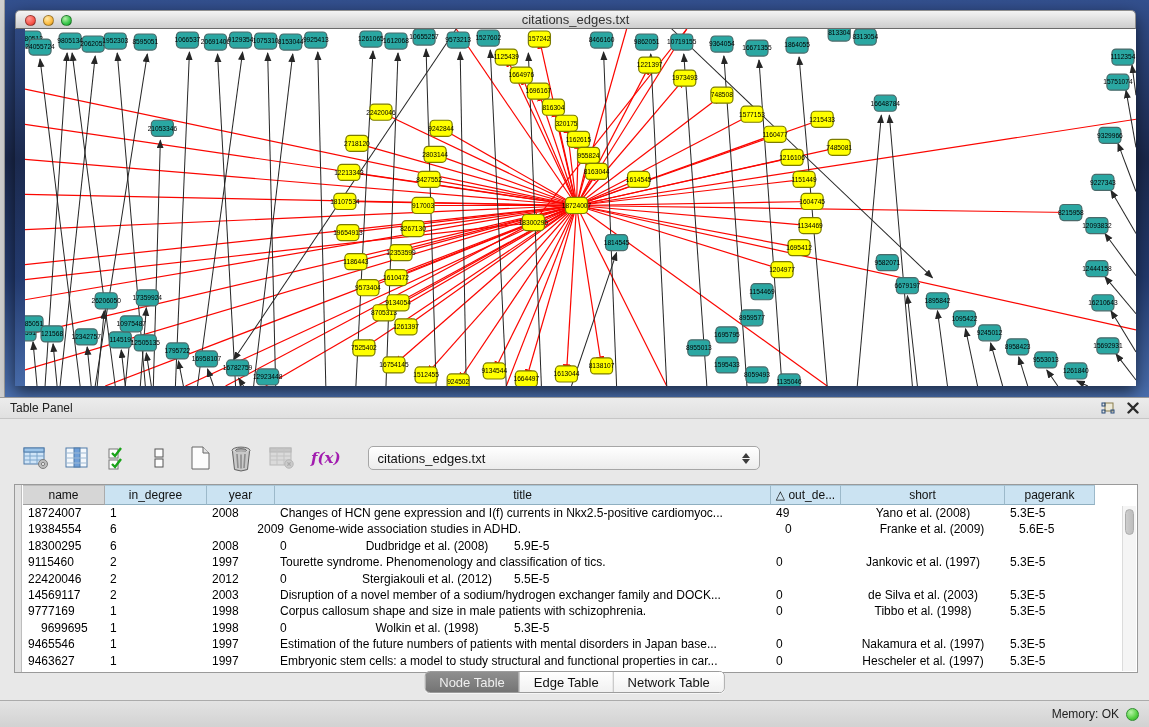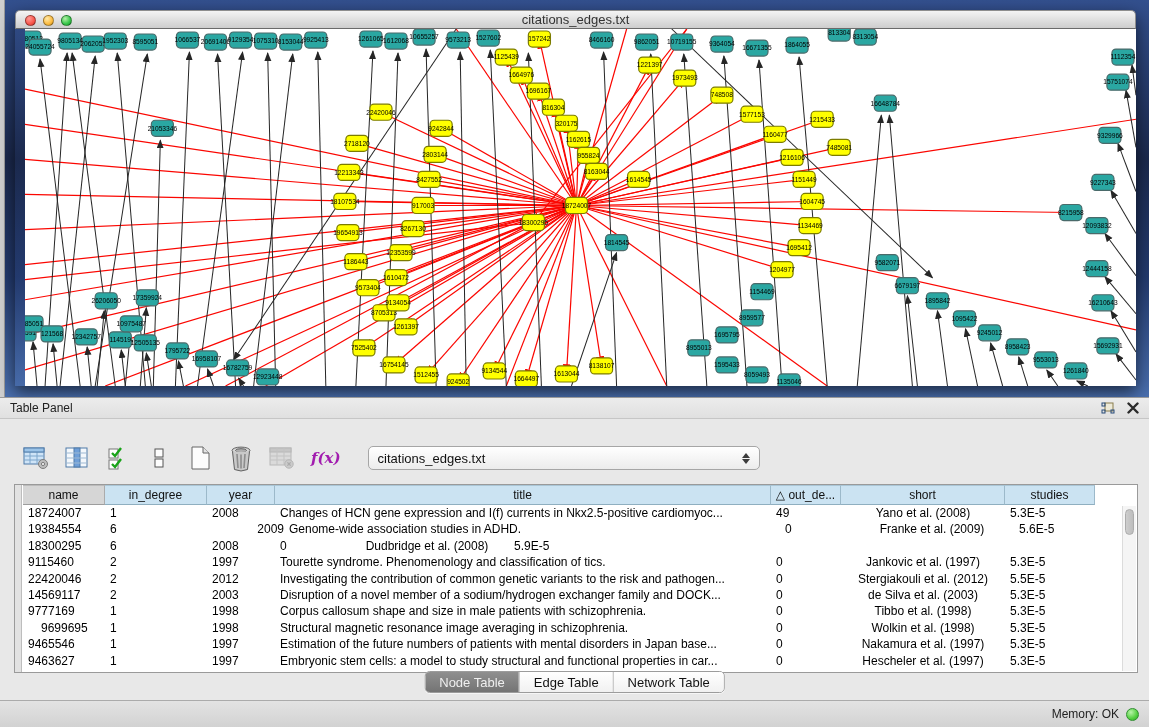--- a/index.html
+++ b/index.html
@@ -786,21 +786,21 @@
 
     <div class="table-wrap">
       <div class="gutter"></div>
       <div class="thead" id="thead">
           <div class="th gray" style="width: 82px;">name</div>
           <div class="th" style="width: 102px;">in_degree</div>
           <div class="th" style="width: 68px;">year</div>
           <div class="th" style="width: 496px;">title</div>
           <div class="th" style="width: 70px;">△ out_de...</div>
           <div class="th" style="width: 164px;">short</div>
-          <div class="th" style="width: 90px;">studies</div>
+          <div class="th" style="width: 90px;">pagerank</div>
         </div>
       <div class="tbody" id="tbody">
           <div class="tr">
             <div class="td" style="width: 82px; text-align: left; padding-left: 5px;">18724007</div>
             <div class="td" style="width: 102px; text-align: left; padding-left: 5px;">1</div>
             <div class="td" style="width: 68px; text-align: left; padding-left: 5px;">2008</div>
             <div class="td" style="width: 496px; text-align: left; padding-left: 5px;">Changes of HCN gene expression and I(f) currents in Nkx2.5-positive cardiomyoc...</div>
             <div class="td" style="width: 70px; text-align: left; padding-left: 5px;">49</div>
             <div class="td" style="width: 164px; text-align: center;">Yano et al. (2008)</div>
             <div class="td" style="width: 90px; text-align: left; padding-left: 5px;">5.3E-5</div>
@@ -828,21 +828,20 @@
             <div class="td" style="width: 68px; text-align: left; padding-left: 5px;">1997</div>
             <div class="td" style="width: 496px; text-align: left; padding-left: 5px;">Tourette syndrome. Phenomenology and classification of tics.</div>
             <div class="td" style="width: 70px; text-align: left; padding-left: 5px;">0</div>
             <div class="td" style="width: 164px; text-align: center;">Jankovic et al. (1997)</div>
             <div class="td" style="width: 90px; text-align: left; padding-left: 5px;">5.3E-5</div>
           </div>
           <div class="tr">
             <div class="td" style="width: 82px; text-align: left; padding-left: 5px;">22420046</div>
             <div class="td" style="width: 102px; text-align: left; padding-left: 5px;">2</div>
             <div class="td" style="width: 68px; text-align: left; padding-left: 5px;">2012</div>
-            <div class="td" style="width: 496px; text-align: left; padding-left: 5px;">Investigating the contribution of common genetic variants to the risk and pathogen...</div>
             <div class="td" style="width: 70px; text-align: left; padding-left: 5px;">0</div>
             <div class="td" style="width: 164px; text-align: center;">Stergiakouli et al. (2012)</div>
             <div class="td" style="width: 90px; text-align: left; padding-left: 5px;">5.5E-5</div>
           </div>
           <div class="tr">
             <div class="td" style="width: 82px; text-align: left; padding-left: 5px;">14569117</div>
             <div class="td" style="width: 102px; text-align: left; padding-left: 5px;">2</div>
             <div class="td" style="width: 68px; text-align: left; padding-left: 5px;">2003</div>
             <div class="td" style="width: 496px; text-align: left; padding-left: 5px;">Disruption of a novel member of a sodium/hydrogen exchanger family and DOCK...</div>
             <div class="td" style="width: 70px; text-align: left; padding-left: 5px;">0</div>
@@ -855,21 +854,20 @@
             <div class="td" style="width: 68px; text-align: left; padding-left: 5px;">1998</div>
             <div class="td" style="width: 496px; text-align: left; padding-left: 5px;">Corpus callosum shape and size in male patients with schizophrenia.</div>
             <div class="td" style="width: 70px; text-align: left; padding-left: 5px;">0</div>
             <div class="td" style="width: 164px; text-align: center;">Tibbo et al. (1998)</div>
             <div class="td" style="width: 90px; text-align: left; padding-left: 5px;">5.3E-5</div>
           </div>
           <div class="tr">
             <div class="td" style="width: 82px; text-align: left; padding-left: 18px;">9699695</div>
             <div class="td" style="width: 102px; text-align: left; padding-left: 5px;">1</div>
             <div class="td" style="width: 68px; text-align: left; padding-left: 5px;">1998</div>
-            <div class="td" style="width: 496px; text-align: left; padding-left: 5px;">Structural magnetic resonance image averaging in schizophrenia.</div>
             <div class="td" style="width: 70px; text-align: left; padding-left: 5px;">0</div>
             <div class="td" style="width: 164px; text-align: center;">Wolkin et al. (1998)</div>
             <div class="td" style="width: 90px; text-align: left; padding-left: 5px;">5.3E-5</div>
           </div>
           <div class="tr">
             <div class="td" style="width: 82px; text-align: left; padding-left: 5px;">9465546</div>
             <div class="td" style="width: 102px; text-align: left; padding-left: 5px;">1</div>
             <div class="td" style="width: 68px; text-align: left; padding-left: 5px;">1997</div>
             <div class="td" style="width: 496px; text-align: left; padding-left: 5px;">Estimation of the future numbers of patients with mental disorders in Japan base...</div>
             <div class="td" style="width: 70px; text-align: left; padding-left: 5px;">0</div>

